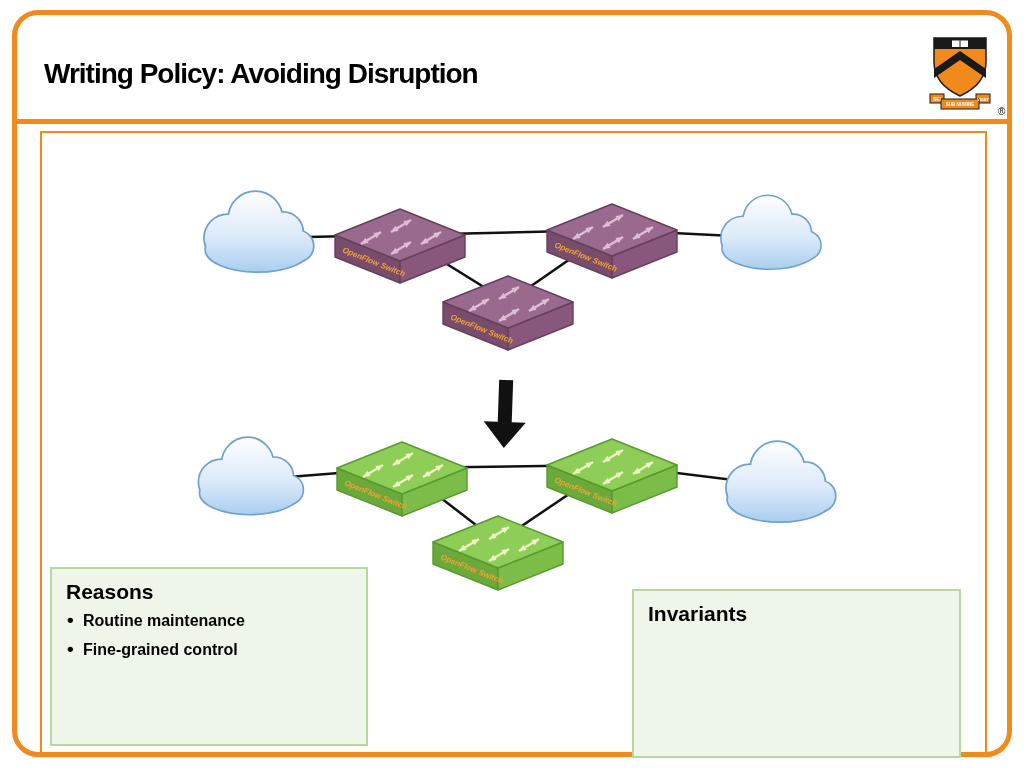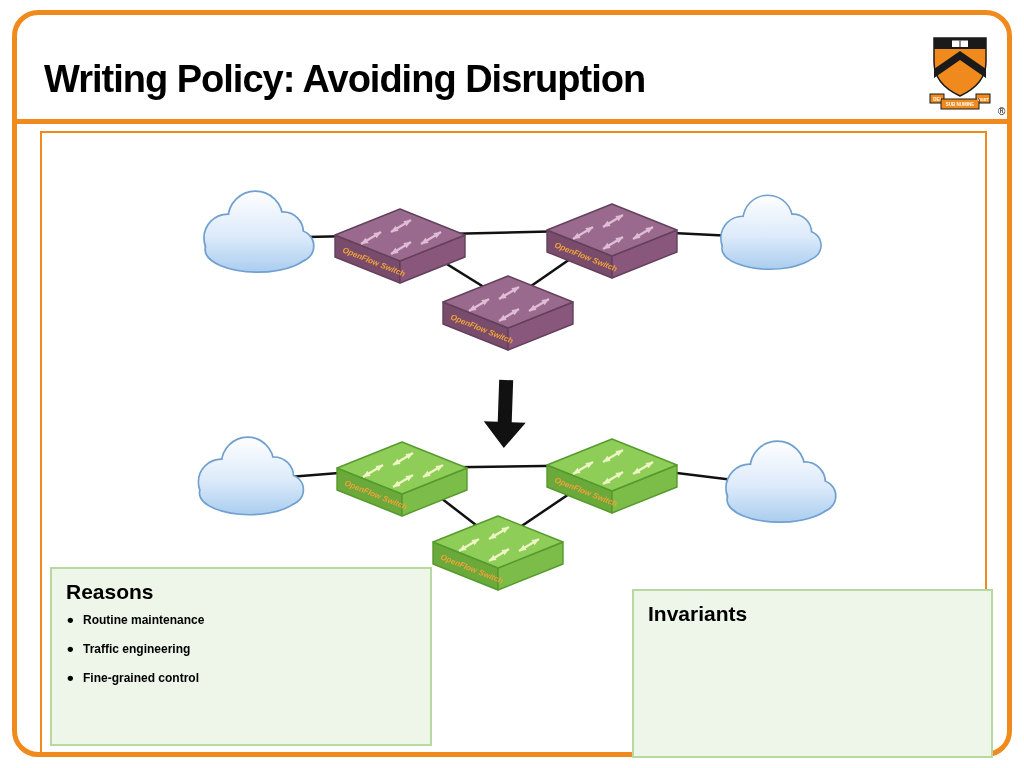--- a/index.html
+++ b/index.html
@@ -5,46 +5,46 @@
   html,body{margin:0;padding:0;background:#ffffff;width:1024px;height:768px;overflow:hidden;
     font-family:"Liberation Sans", sans-serif;}
   .slide{position:relative;width:1024px;height:768px;background:#fff;}
 
   .outer-frame{position:absolute;left:12px;top:10px;width:1000px;height:747px;
     border:5px solid #F18A1D;border-radius:26px;box-sizing:border-box;}
   .title-rule{position:absolute;left:15px;top:119px;width:994px;height:5px;background:#F18A1D;}
   .content-frame{position:absolute;left:40px;top:131px;width:947px;height:626px;
     border:2px solid #F18A1D;box-sizing:border-box;}
 
-  .title{position:absolute;left:44px;top:58px;margin:0;font-size:38px;font-weight:700;
+  .title{position:absolute;left:44px;top:58px;margin:0;font-size:28px;font-weight:700;
     color:#000;letter-spacing:-1px;white-space:nowrap;}
 
   .logo{position:absolute;left:925px;top:36px;}
   .reg-mark{position:absolute;left:998px;top:106px;font-size:10px;color:#000;}
 
   .diagram{position:absolute;left:40px;top:130px;}
   .links line{stroke:#111;stroke-width:2.5px;}
 
   .sw.purple{--top:#9A698E;--left:#7A4C6B;--right:#89577B;--edge:#63405C;--arrow:#DFBDD4;}
   .sw.green{--top:#8ECD57;--left:#6AA93A;--right:#7CBC49;--edge:#569A2E;--arrow:#EDF5C4;}
   .sw polygon{stroke:var(--edge);stroke-width:1.4px;stroke-linejoin:round;}
   .f-top{fill:var(--top);}
   .f-left{fill:var(--left);}
   .f-right{fill:var(--right);}
   .sw-label{font-family:"Liberation Sans", sans-serif;font-size:8px;font-style:italic;
     font-weight:bold;fill:#F0A338;}
   .transition-arrow{fill:#111;}
 
   .info-box{position:absolute;background:#EDF6E8;border:2px solid #B7D9A0;box-sizing:border-box;
     padding:8px 14px;color:#000;}
-  .reasons-box{left:50px;top:567px;width:382px;height:179px;}
-  .invariants-box{left:632px;top:589px;width:361px;height:169px;}
+  .reasons-box{left:50px;top:567px;width:318px;height:179px;}
+  .invariants-box{left:632px;top:589px;width:329px;height:169px;}
   .box-title{font-size:21px;font-weight:700;line-height:29px;}
   .box-list{list-style:none;margin:0;padding:0;}
-  .box-list li{position:relative;font-size:12px;font-weight:700;line-height:29px;padding-left:17px;}
+  .box-list li{position:relative;font-size:16px;font-weight:700;line-height:29px;padding-left:17px;}
   .box-list li::before{content:"\2022";position:absolute;left:1px;top:-1px;font-size:19px;}
 
   .logo-motto{font-family:"Liberation Sans", sans-serif;fill:#fff;font-weight:bold;}
 </style>
 </head>
 <body>
 
 <div class="slide">
 
   <div class="outer-frame"></div>
@@ -166,21 +166,20 @@
       <polygon class="f-top" points="-65,0 0,-26 65,0 0,26"></polygon>
       <use href="#swArrows"></use>
       <text class="sw-label" transform="translate(-58,17) rotate(21.8)">OpenFlow Switch</text>
     </g>
   </svg>
 
   <div class="info-box reasons-box">
     <div class="box-title">Reasons</div>
     <ul class="box-list">
       <li>Routine maintenance</li>
-      <li>Traffic engineering</li>
       <li>Fine-grained control</li>
     </ul>
   </div>
 
   <div class="info-box invariants-box">
     <div class="box-title">Invariants</div>
   </div>
 
 </div>
 

